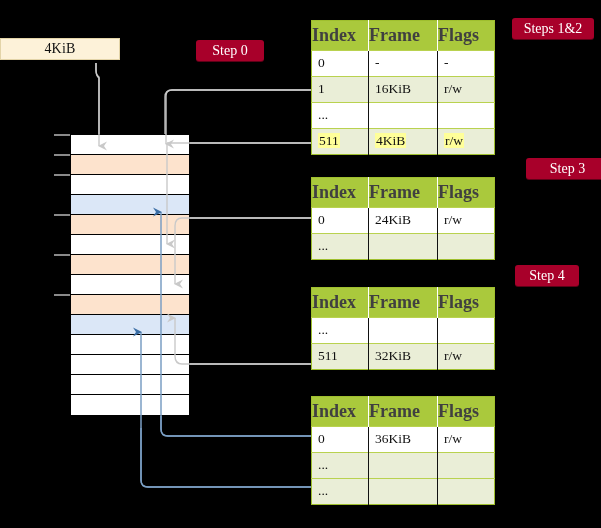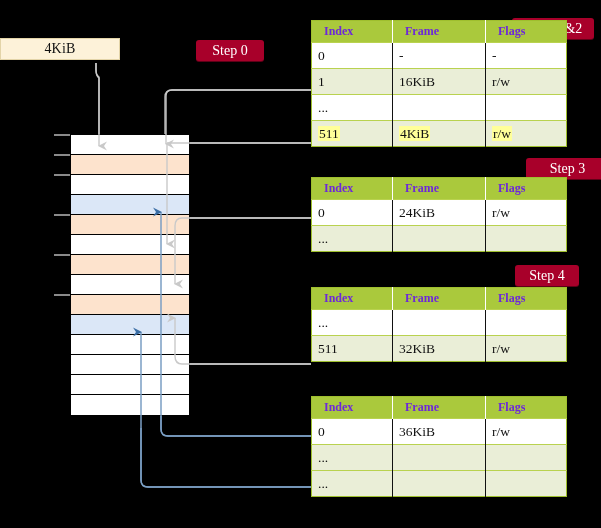--- a/index.html
+++ b/index.html
@@ -75,26 +75,26 @@
     box-sizing: border-box;
     border-collapse: collapse;
     background: #ffffff;
     font-size: 13.5px;
     color: #111111;
     table-layout: fixed;
     border: 1px solid #9fbf2e;
   }
   .ptable th {
     background: #aac93c;
-    color: #6d28d9;
+    color: #404040;
     font-weight: bold;
     text-align: left;
-    padding: 3px 12px;
+    padding: 3px 0;
     border-right: 1px solid #ffffff;
-    font-size: 12px;
+    font-size: 18px;
     line-height: 1.25;
   }
   .ptable th:last-child { border-right: none; }
   .ptable td {
     padding: 3px 6px;
     border-right: 1px solid #111111;
     border-top: 1px solid #b9d24f;
     line-height: 1.3;
     height: 19px;
     vertical-align: middle;

